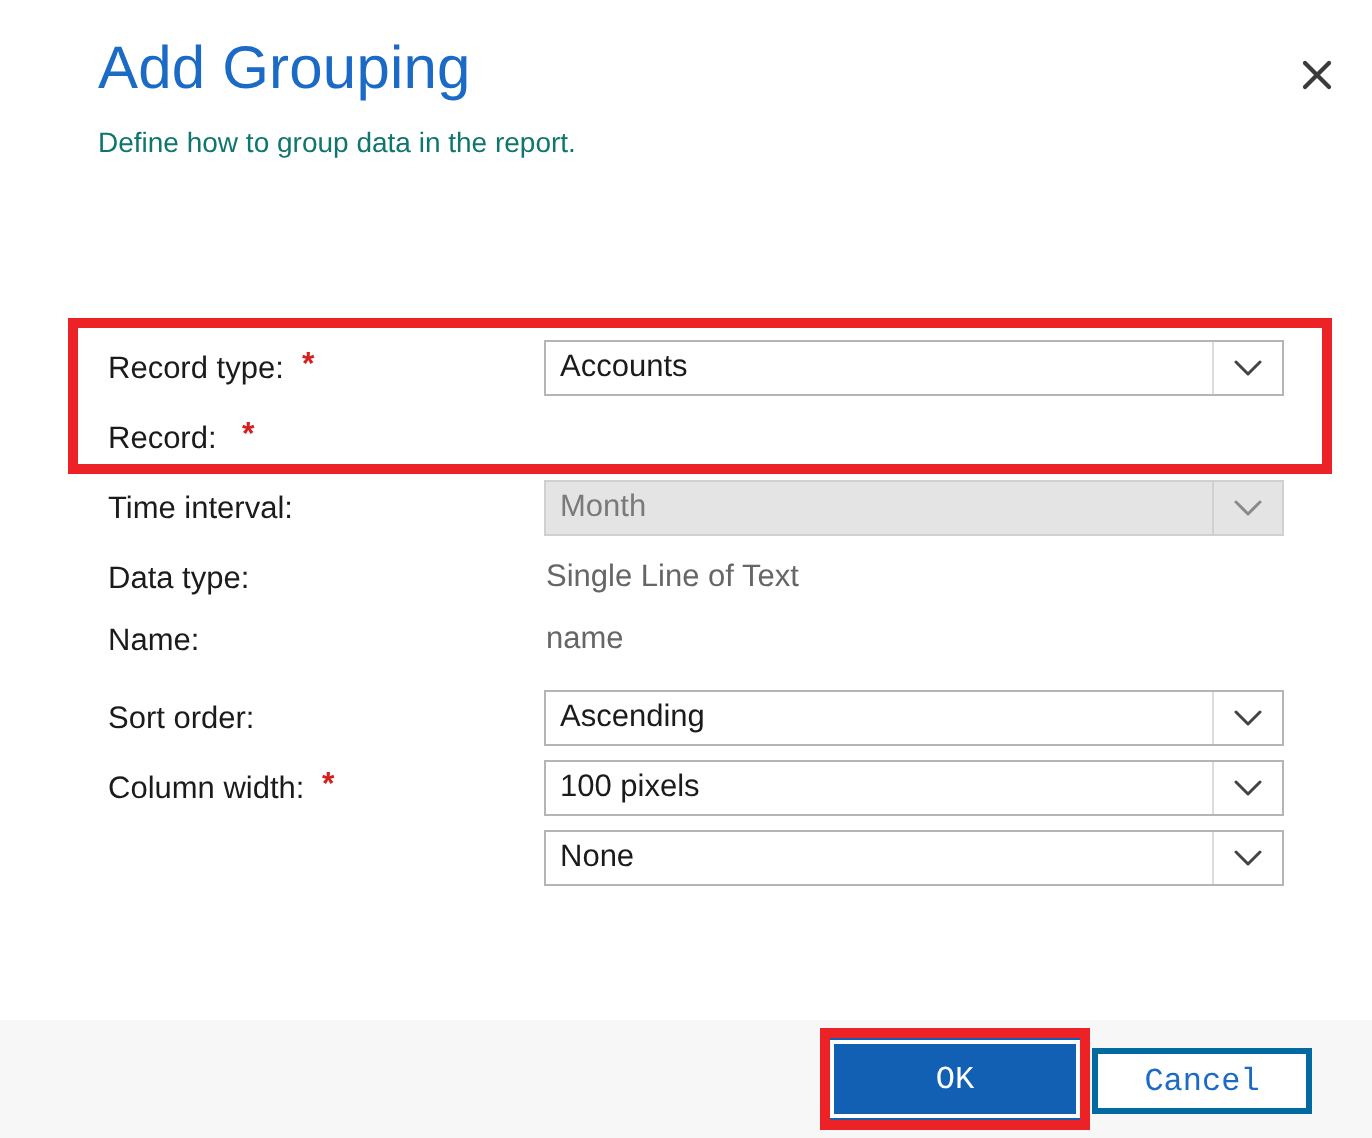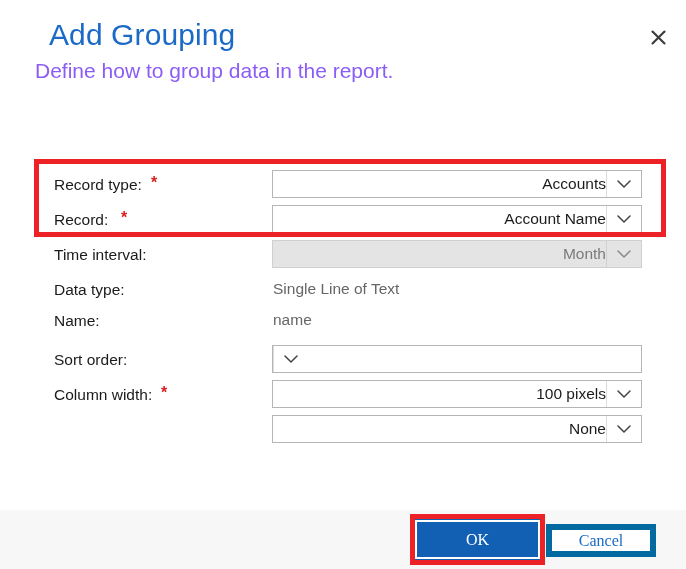--- a/index.html
+++ b/index.html
@@ -40,25 +40,25 @@
     top: 17px;
     font-size: 30px;
     font-weight: 400;
     color: #1a6ac6;
     letter-spacing: 0.1px;
     line-height: 36px;
     white-space: nowrap;
   }
   .dialog-subtitle {
     position: absolute;
-    left: 24px;
+    left: 38px;
     top: 61px;
-    font-size: 21px;
+    font-size: 14px;
     font-weight: 400;
-    color: #8b5cf6;
+    color: #0f766e;
     line-height: 20px;
     white-space: nowrap;
   }
   .close-button {
     position: absolute;
     right: 26px;
     top: 24px;
     width: 26px;
     height: 26px;
     display: flex;
@@ -115,21 +115,20 @@
     width: 370px;
     height: 28px;
     box-sizing: border-box;
   }
   .dropdown {
     border: 1px solid #b5b5b5;
     background: #ffffff;
     display: flex;
     align-items: center;
     cursor: pointer;
-    text-align: right;
   }
   .dropdown .dd-value {
     flex: 1 1 auto;
     padding-left: 7px;
     font-size: 15.5px;
     color: #1b1b1b;
     line-height: 26px;
     white-space: nowrap;
     overflow: hidden;
     text-overflow: ellipsis;
@@ -171,21 +170,21 @@
     left: 0;
     top: 510px;
     width: 686px;
     height: 59px;
     background: #f7f7f7;
   }
   .btn {
     position: absolute;
     box-sizing: border-box;
     font-size: 16px;
-    font-family: Liberation Serif, serif;
+    font-family: Liberation Mono, monospace;
     cursor: pointer;
     display: flex;
     align-items: center;
     justify-content: center;
     padding: 0;
   }
   .btn-ok {
     left: 417px;
     top: 522px;
     width: 121px;
@@ -195,21 +194,21 @@
     outline: 2px solid #ffffff;
     box-shadow: 0 0 0 3px #1260b4;
     color: #ffffff;
   }
   .btn-cancel {
     left: 546px;
     top: 524px;
     width: 110px;
     height: 33px;
     background: #ffffff;
-    border: 6px solid #0369a1;
+    border: 3px solid #0369a1;
     color: #1a6ac6;
   }
 
   
   .annotation {
     position: absolute;
     border: 5px solid #ec2227;
     box-sizing: border-box;
     pointer-events: none;
     background: transparent;
@@ -254,28 +253,20 @@
           <span class="dd-arrow">
             <svg width="14" height="9" viewBox="0 0 14 9" aria-hidden="true">
               <polyline points="1,1 7,7 13,1" fill="none" stroke="#444444" stroke-width="1.5" stroke-linecap="round" stroke-linejoin="round"></polyline>
             </svg>
           </span>
         </div>
       </div>
       <div class="form-row" style="top: 105px;">
         <div class="row-label">Record:</div>
         <div class="req-star" style="left: 121px;">*</div>
-        <div class="control dropdown">
-          <span class="dd-value">Account Name</span>
-          <span class="dd-arrow">
-            <svg width="14" height="9" viewBox="0 0 14 9" aria-hidden="true">
-              <polyline points="1,1 7,7 13,1" fill="none" stroke="#444444" stroke-width="1.5" stroke-linecap="round" stroke-linejoin="round"></polyline>
-            </svg>
-          </span>
-        </div>
       </div>
       <div class="form-row" style="top: 175px;">
         <div class="row-label">Data type:</div>
         <div class="static-value">Single Line of Text</div>
       </div>
       <div class="form-row" style="top: 140px;">
         <div class="row-label">Time interval:</div>
         <div class="control dropdown disabled">
           <span class="dd-value">Month</span>
           <span class="dd-arrow">
@@ -285,20 +276,21 @@
           </span>
         </div>
       </div>
       <div class="form-row" style="top: 206px;">
         <div class="row-label">Name:</div>
         <div class="static-value">name</div>
       </div>
       <div class="form-row" style="top: 245px;">
         <div class="row-label">Sort order:</div>
         <div class="control dropdown">
+          <span class="dd-value">Ascending</span>
           <span class="dd-arrow">
             <svg width="14" height="9" viewBox="0 0 14 9" aria-hidden="true">
               <polyline points="1,1 7,7 13,1" fill="none" stroke="#444444" stroke-width="1.5" stroke-linecap="round" stroke-linejoin="round"></polyline>
             </svg>
           </span>
         </div>
       </div>
       <div class="form-row" style="top: 280px;">
         <div class="row-label">Column width:</div>
         <div class="req-star" style="left: 161px;">*</div>

